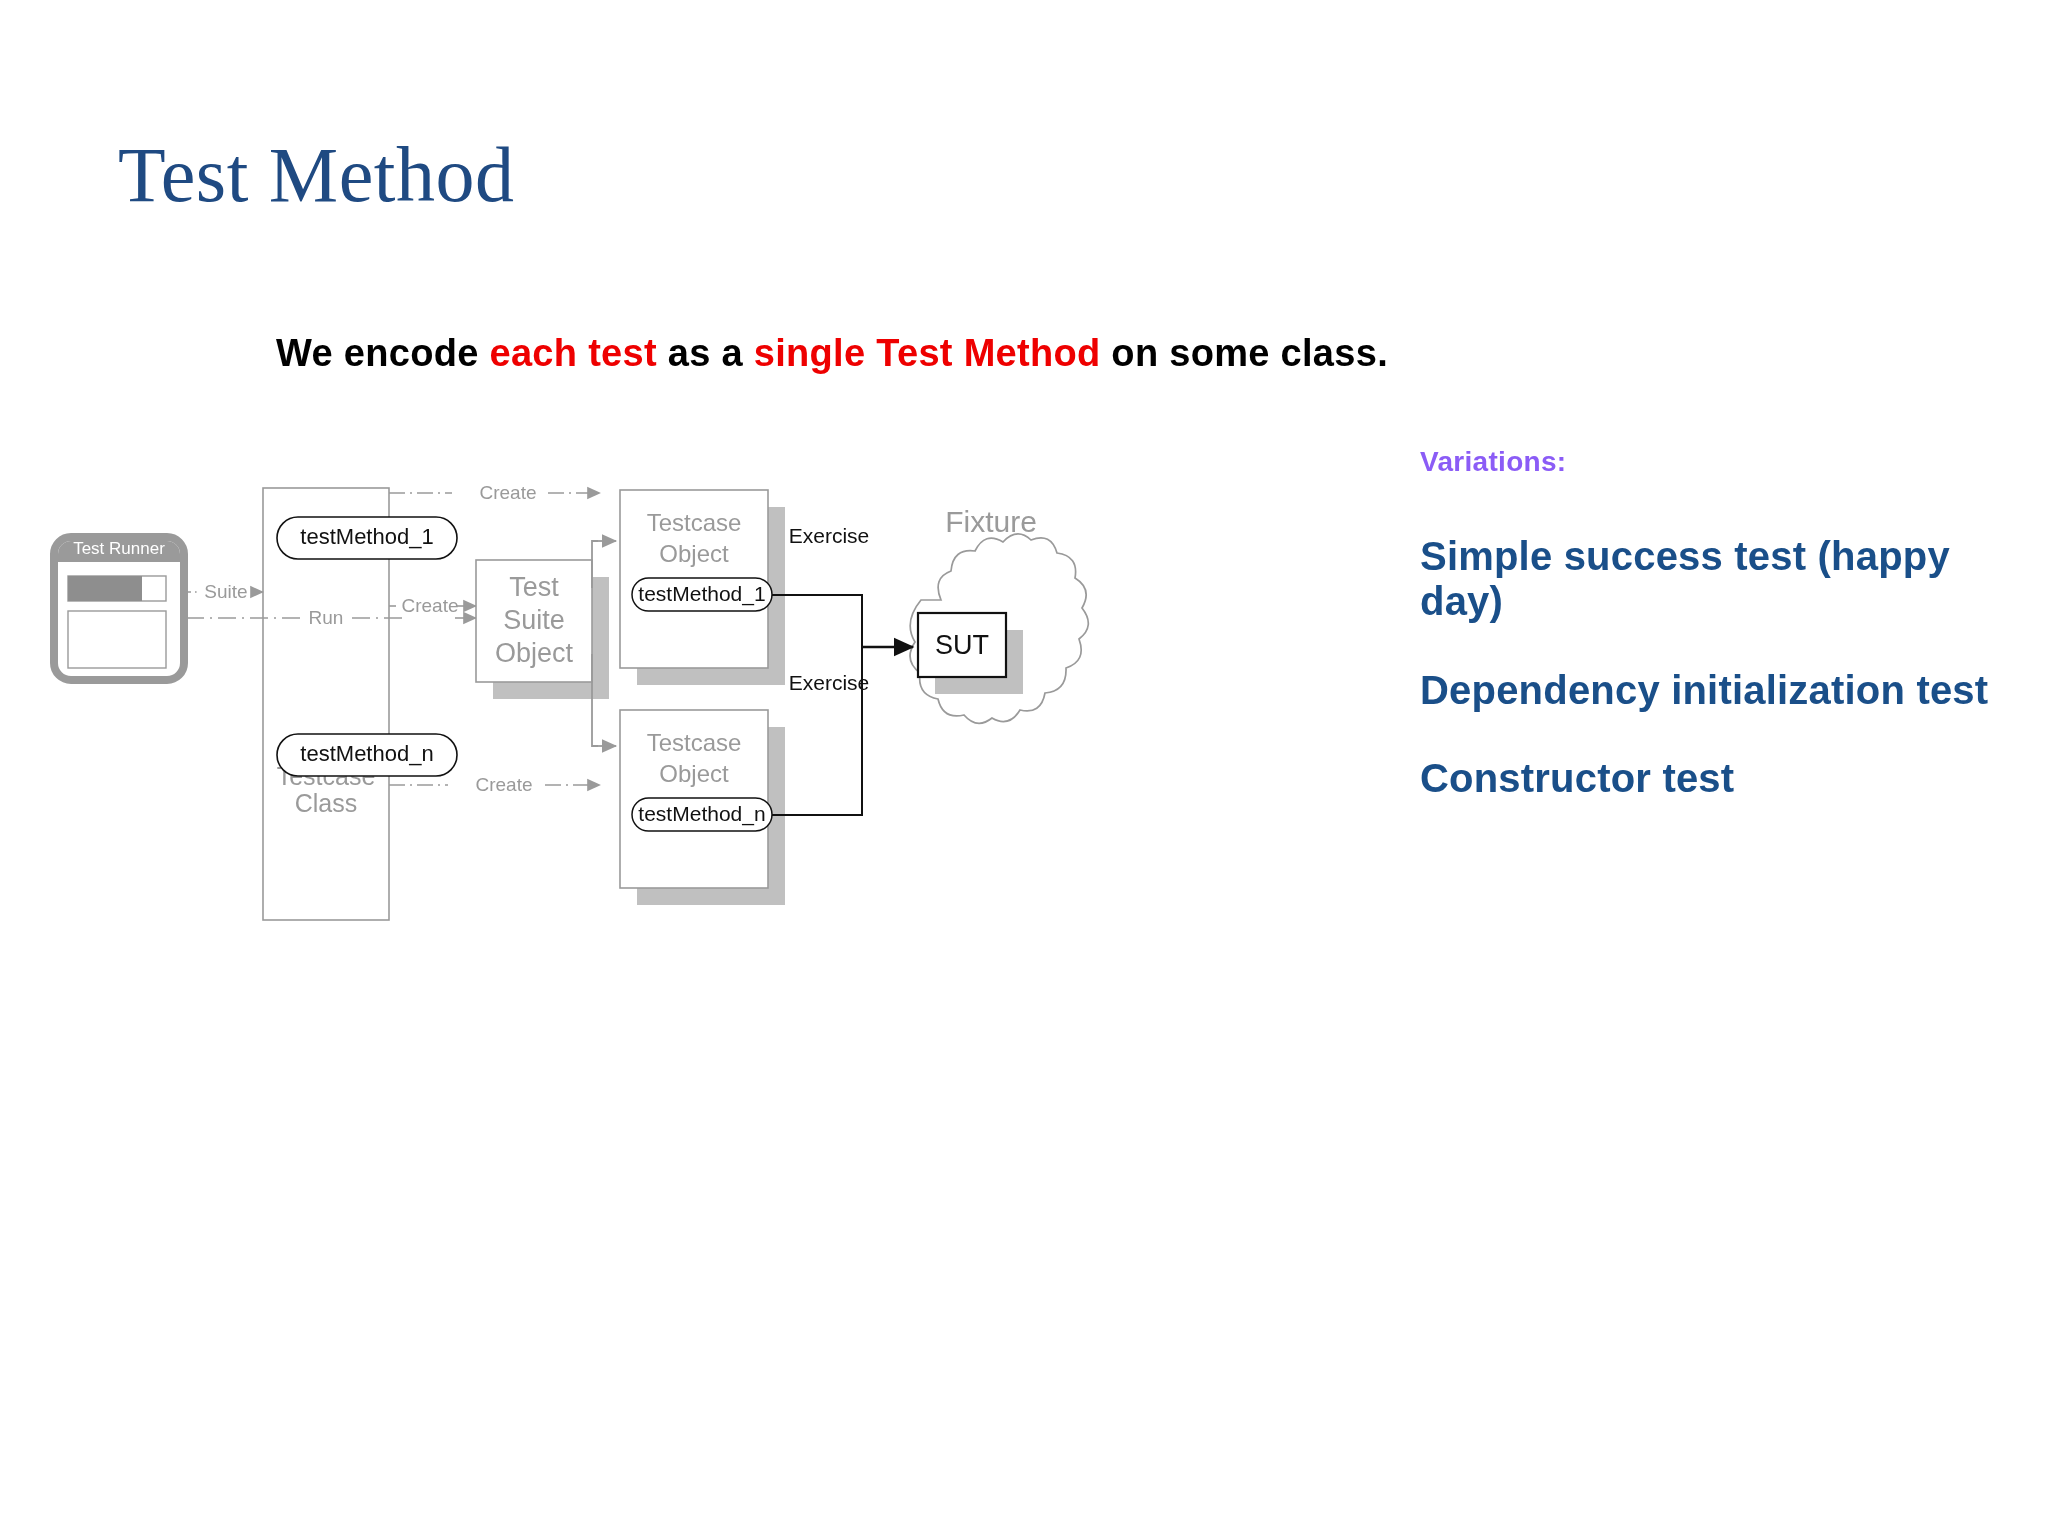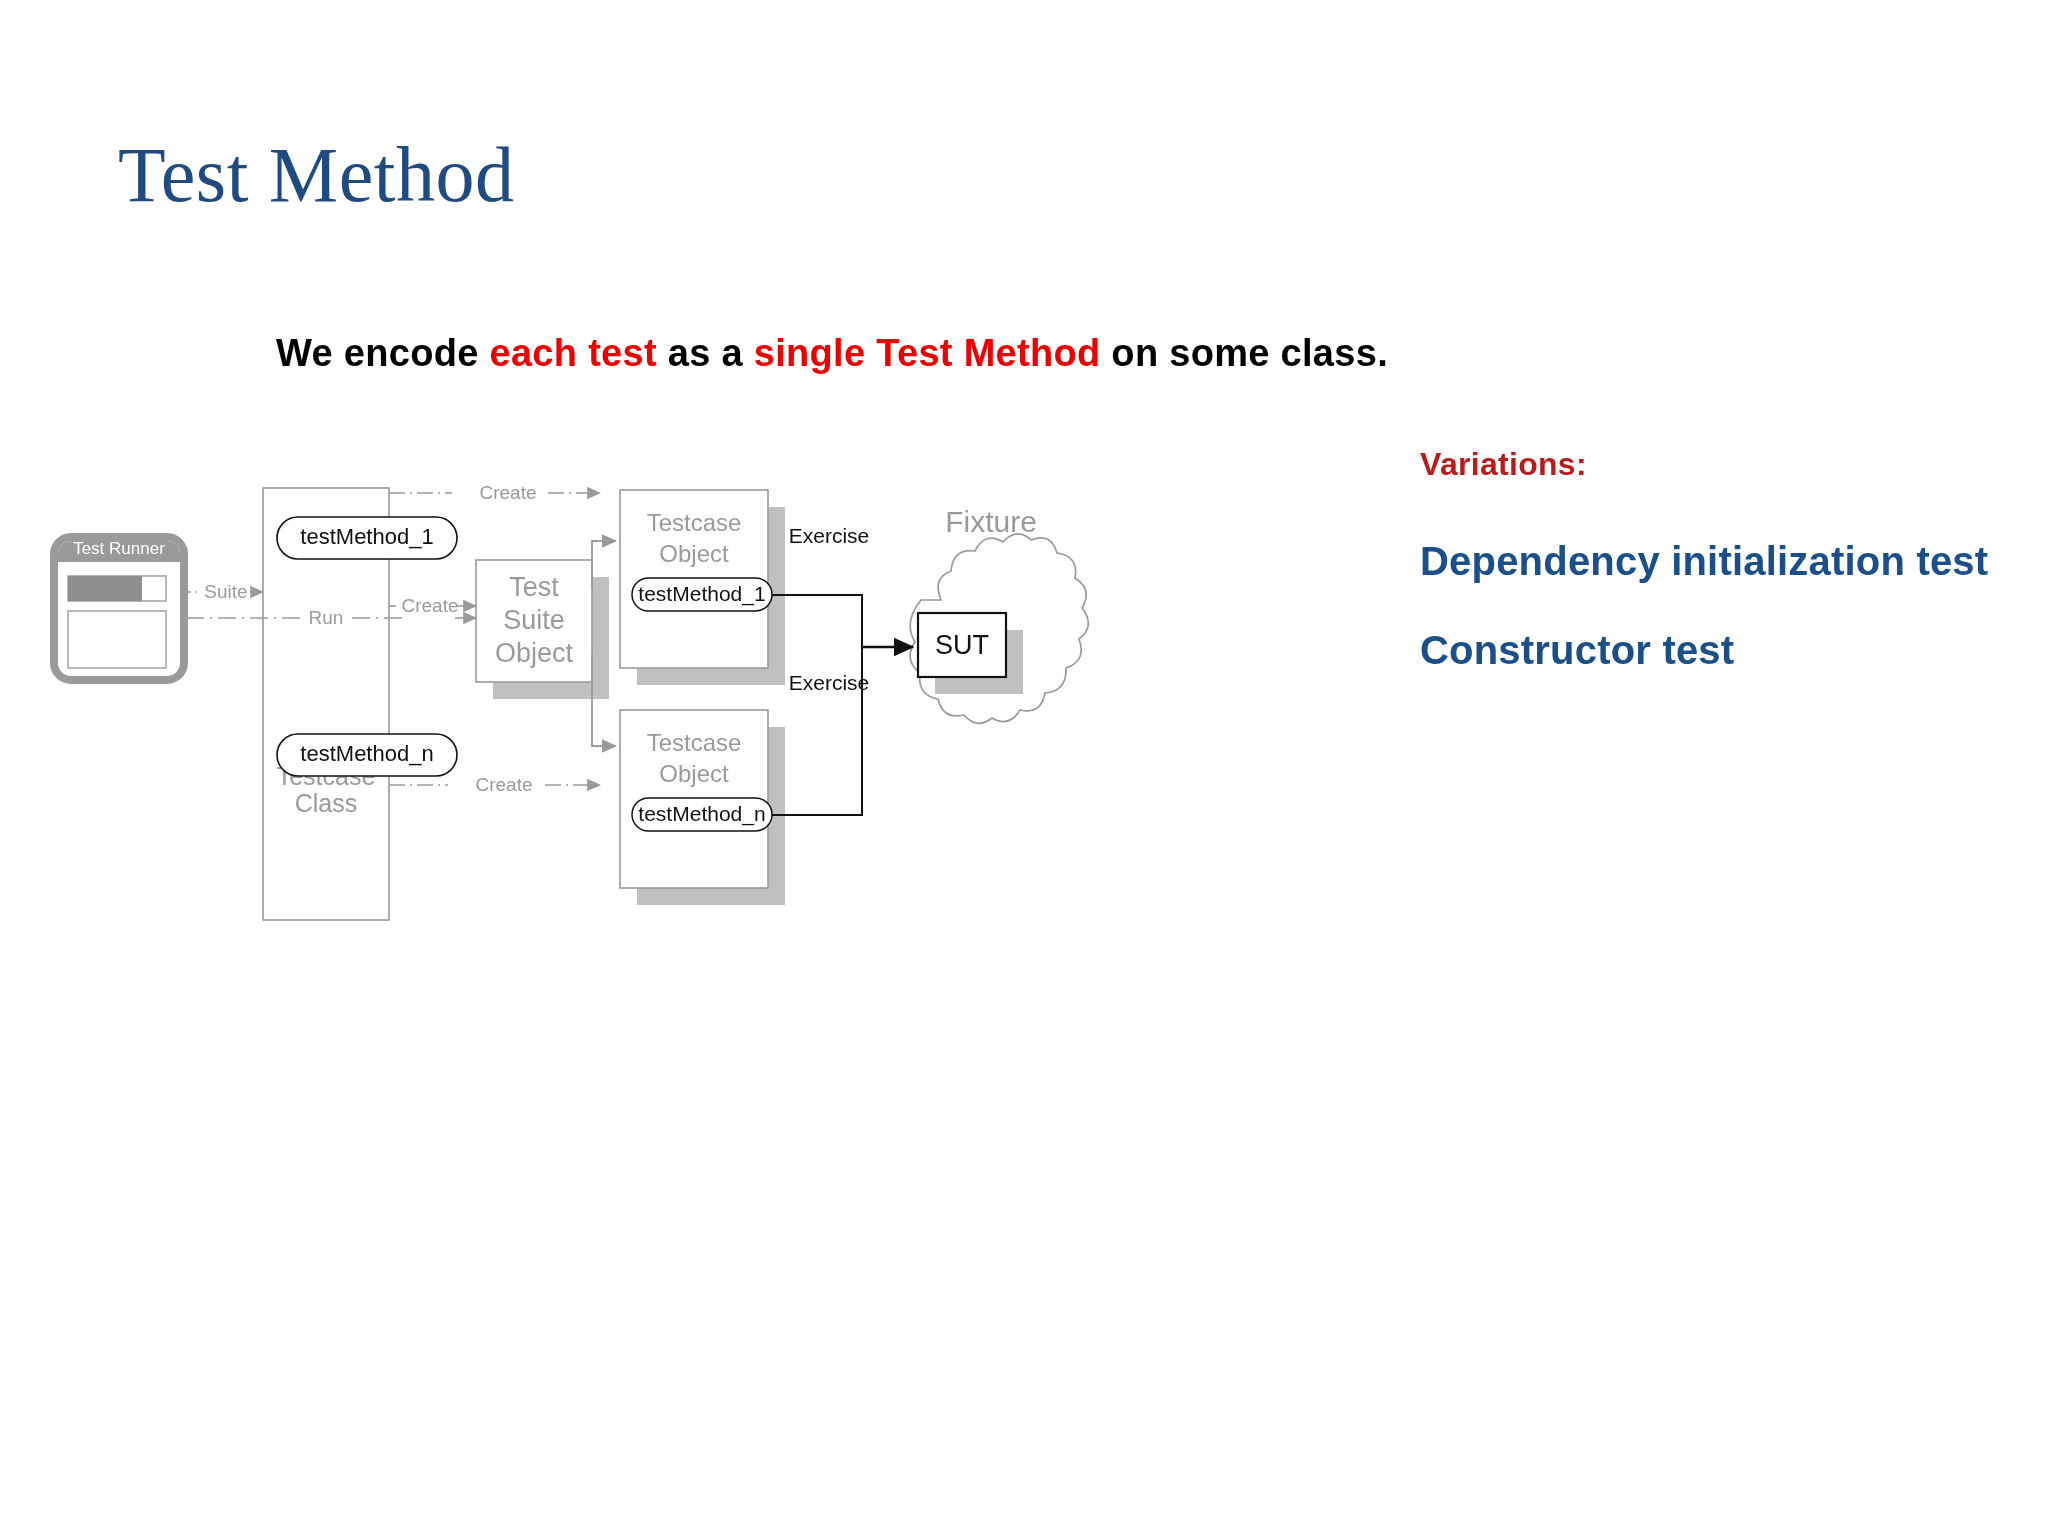--- a/index.html
+++ b/index.html
@@ -44,23 +44,23 @@
   #subtitle .hl { color: #ee0000; }
 
   
   #variations {
     position: absolute;
     left: 1420px;
     top: 446px;
     width: 620px;
   }
   #variations-heading {
-    font-size: 32px;
+    font-size: 28px;
     font-weight: bold;
-    color: #b91c1c;
+    color: #8b5cf6;
     letter-spacing: 0.3px;
     margin: 0 0 56px 0;
   }
   .variation-item {
     font-size: 40px;
     font-weight: bold;
     color: #1a4f89;
     line-height: 1.12;
     margin-bottom: 44px;
     letter-spacing: 0.2px;
@@ -81,20 +81,21 @@
 </style>
 </head>
 <body>
 
 <div id="page-title">Test Method</div>
 
 <div id="subtitle"><span>We encode </span><span class="hl">each test</span><span> as a </span><span class="hl">single Test Method</span><span> on some class.</span></div>
 
 <div id="variations">
   <div id="variations-heading">Variations:</div>
+  <div class="variation-item">Simple success test (happy day)</div>
   <div class="variation-item">Dependency initialization test</div>
   <div class="variation-item">Constructor test</div>
 </div>
 
 <div id="diagram">
 <svg width="1420" height="680" viewBox="0 0 1420 680" xmlns="http://www.w3.org/2000/svg">
 
   <defs>
     <marker id="arrGray" markerWidth="9" markerHeight="9" refX="8" refY="4.5" orient="auto">
       <path d="M0,0.6 L8.6,4.5 L0,8.4 Z" fill="#9a9a9a"></path>

